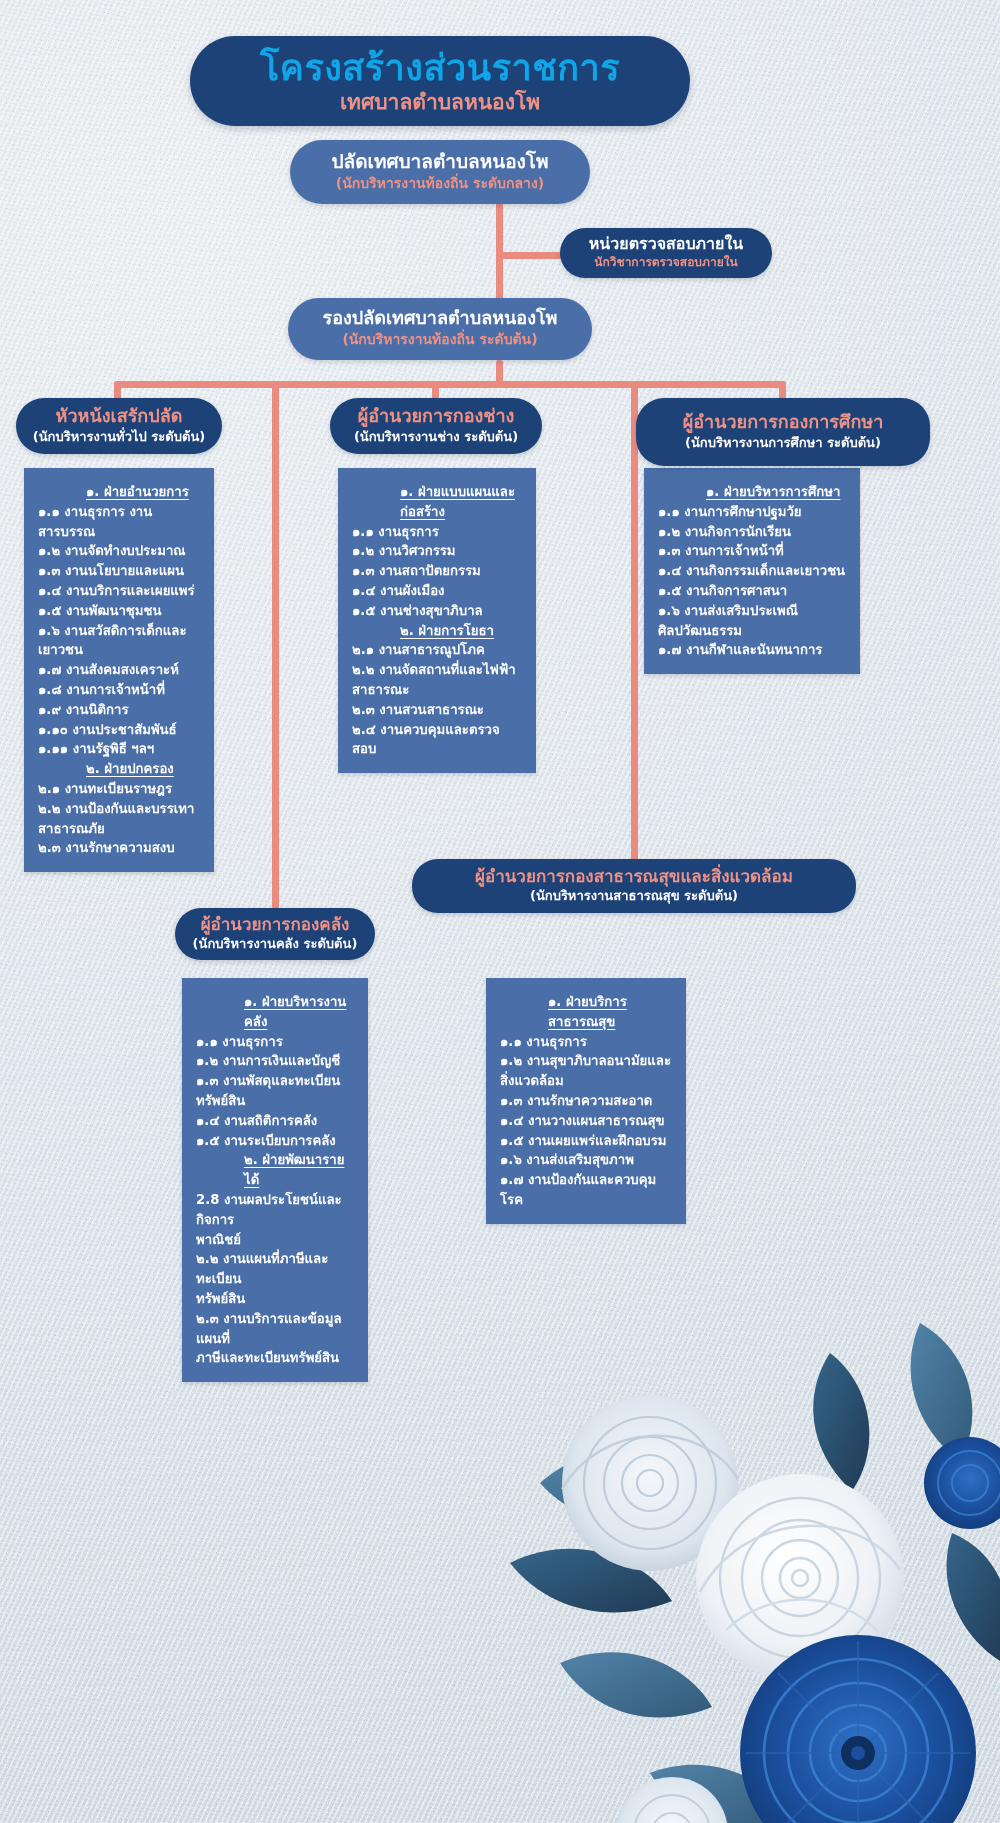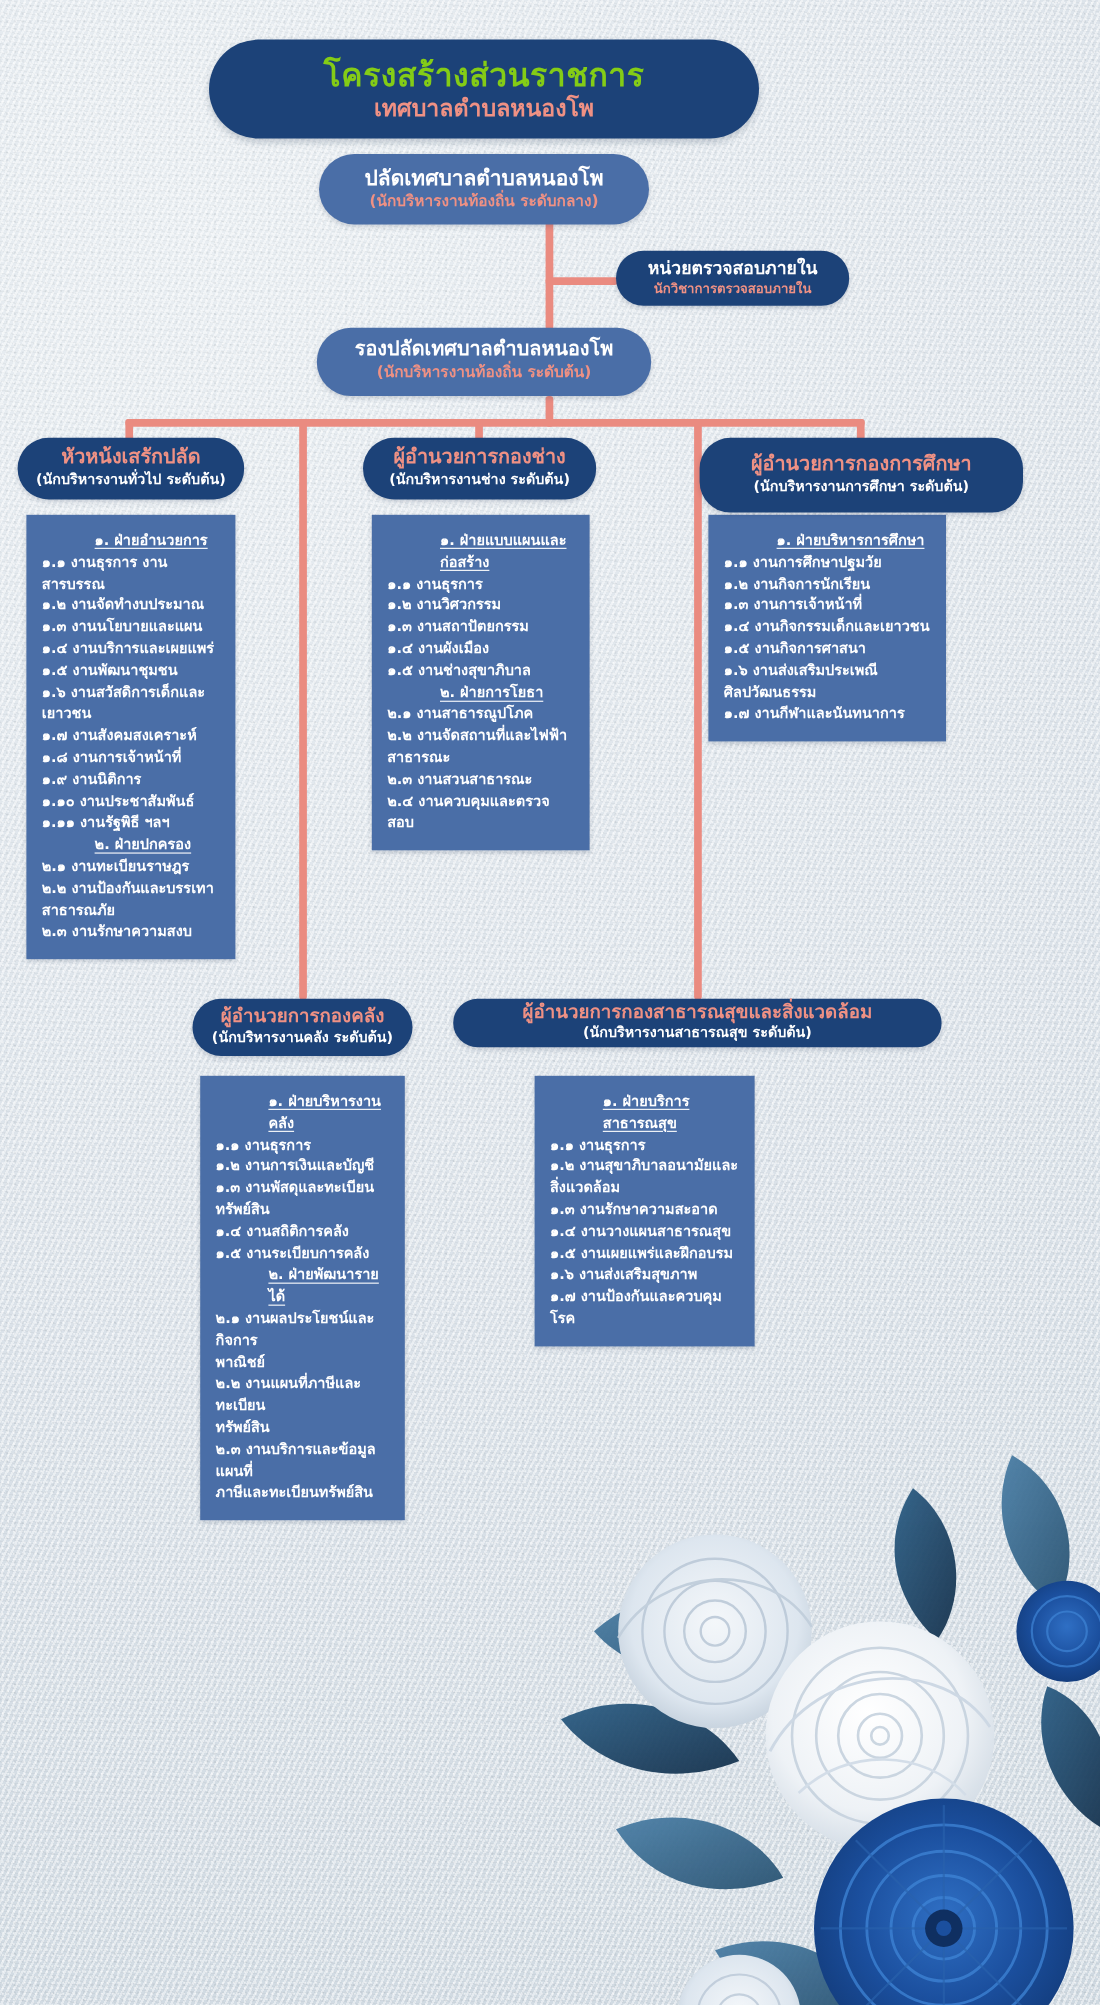--- a/index.html
+++ b/index.html
@@ -51,21 +51,21 @@
   .w{color:#ffffff;}
   .coral{color:#ef9184;}
 
   
   #title-banner{
     position:absolute; left:190px; top:36px; width:500px; height:90px;
     background:#1c4278; border-radius:45px; z-index:3;
     display:flex; flex-direction:column; align-items:center; justify-content:center;
     box-shadow:0 3px 7px rgba(20,40,70,.22);
   }
-  #title-banner .main{color:#84cc16; font-size:29px; font-weight:bold; letter-spacing:.5px; line-height:1.12;}
+  #title-banner .main{color:#0ea5e9; font-size:36px; font-weight:bold; letter-spacing:.5px; line-height:1.12;}
   #title-banner .sub{color:#ef9184; font-size:21px; font-weight:bold; line-height:1.15; margin-top:1px;}
 
   
   .panel{
     position:absolute; z-index:2; background:#4a6ea7;
     box-sizing:border-box; padding:14px 12px 14px 14px;
     color:#ffffff;
     box-shadow:0 2px 4px rgba(20,40,70,.16);
   }
   .panel .hd{font-weight:bold; text-decoration:underline; text-underline-offset:3px; line-height:1.5;margin-left:48px;}
@@ -121,21 +121,21 @@
 <div class="node navy" style="left:636px; top:398px; width:294px; height:68px; border-radius:28px;">
   <div class="t1 coral" style="font-size:18px;">ผู้อำนวยการกองการศึกษา</div>
   <div class="t2 w" style="font-size:13px;">(นักบริหารงานการศึกษา ระดับต้น)</div>
 </div>
 
 <div class="node navy" style="left:175px; top:908px; width:200px; height:52px; border-radius:26px;">
   <div class="t1 coral" style="font-size:17px;">ผู้อำนวยการกองคลัง</div>
   <div class="t2 w" style="font-size:13px;">(นักบริหารงานคลัง ระดับต้น)</div>
 </div>
 
-<div class="node navy" style="left:412px; top:908px; width:444px; height:44px; border-radius:26px;">
+<div class="node navy" style="left:412px; top:859px; width:444px; height:54px; border-radius:26px;">
   <div class="t1 coral" style="font-size:17px;">ผู้อำนวยการกองสาธารณสุขและสิ่งแวดล้อม</div>
   <div class="t2 w" style="font-size:13px;">(นักบริหารงานสาธารณสุข ระดับต้น)</div>
 </div>
 
 <div class="panel" style="left:24px; top:468px; width:190px; font-size:13.2px;">
     <div class="hd">๑. ฝ่ายอำนวยการ</div>
     <div class="li">๑.๑ งานธุรการ งานสารบรรณ</div>
     <div class="li">๑.๒ งานจัดทำงบประมาณ</div>
     <div class="li">๑.๓ งานนโยบายและแผน</div>
     <div class="li">๑.๔ งานบริการและเผยแพร่</div>
@@ -181,21 +181,21 @@
   </div>
 
 <div class="panel" style="left:182px; top:978px; width:186px; font-size:13.2px;">
     <div class="hd">๑. ฝ่ายบริหารงานคลัง</div>
     <div class="li">๑.๑ งานธุรการ</div>
     <div class="li">๑.๒ งานการเงินและบัญชี</div>
     <div class="li">๑.๓ งานพัสดุและทะเบียนทรัพย์สิน</div>
     <div class="li">๑.๔ งานสถิติการคลัง</div>
     <div class="li">๑.๕ งานระเบียบการคลัง</div>
     <div class="hd">๒. ฝ่ายพัฒนารายได้</div>
-    <div class="li">๒.๑ งานผลประโยชน์และกิจการ</div>
+    <div class="li">2.8 งานผลประโยชน์และกิจการ</div>
     <div class="li">พาณิชย์</div>
     <div class="li">๒.๒ งานแผนที่ภาษีและทะเบียน</div>
     <div class="li">ทรัพย์สิน</div>
     <div class="li">๒.๓ งานบริการและข้อมูลแผนที่</div>
     <div class="li">ภาษีและทะเบียนทรัพย์สิน</div>
   </div>
 
 <div class="panel" style="left:486px; top:978px; width:200px; font-size:13.2px;">
     <div class="hd">๑. ฝ่ายบริการสาธารณสุข</div>
     <div class="li">๑.๑ งานธุรการ</div>

